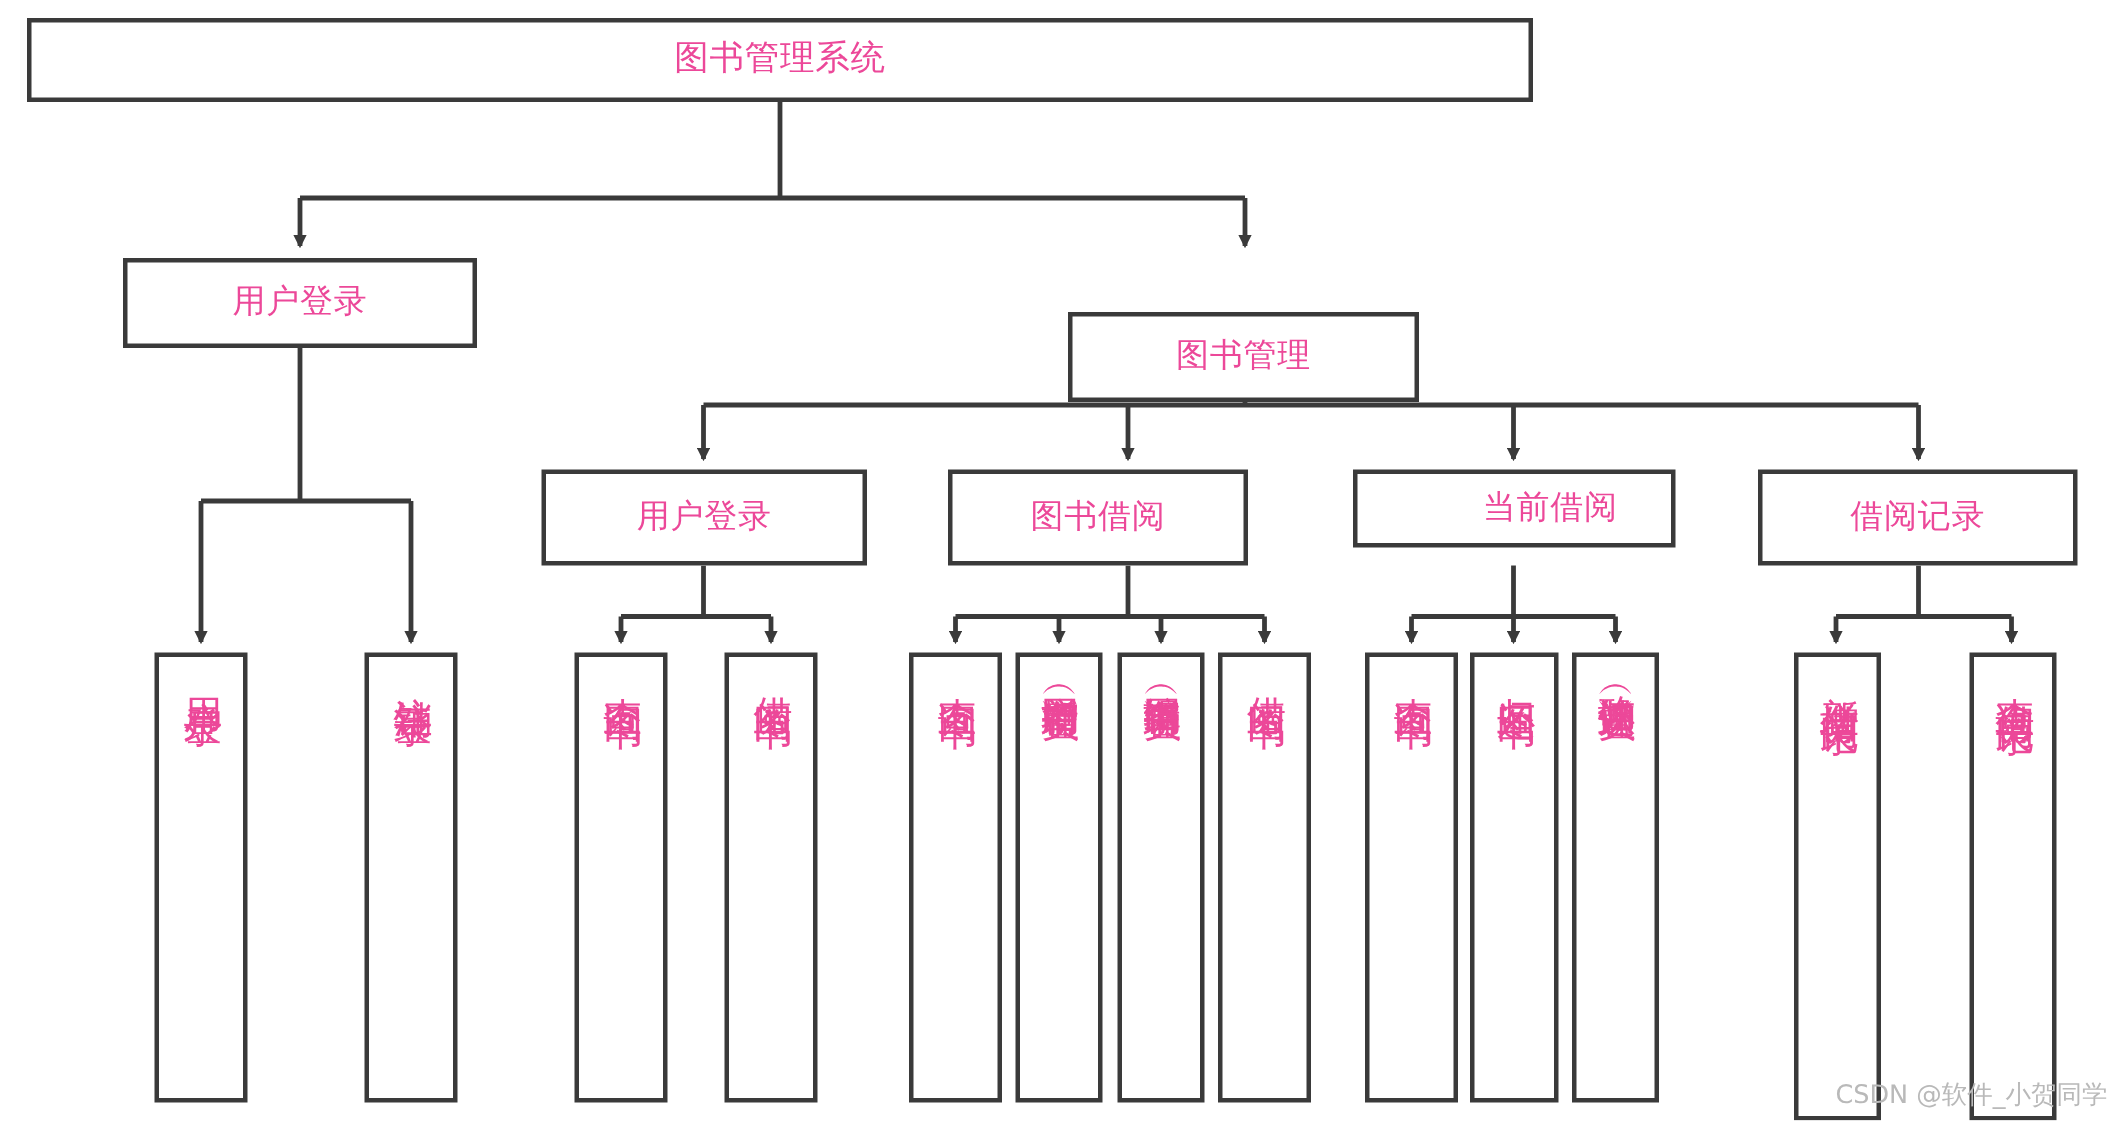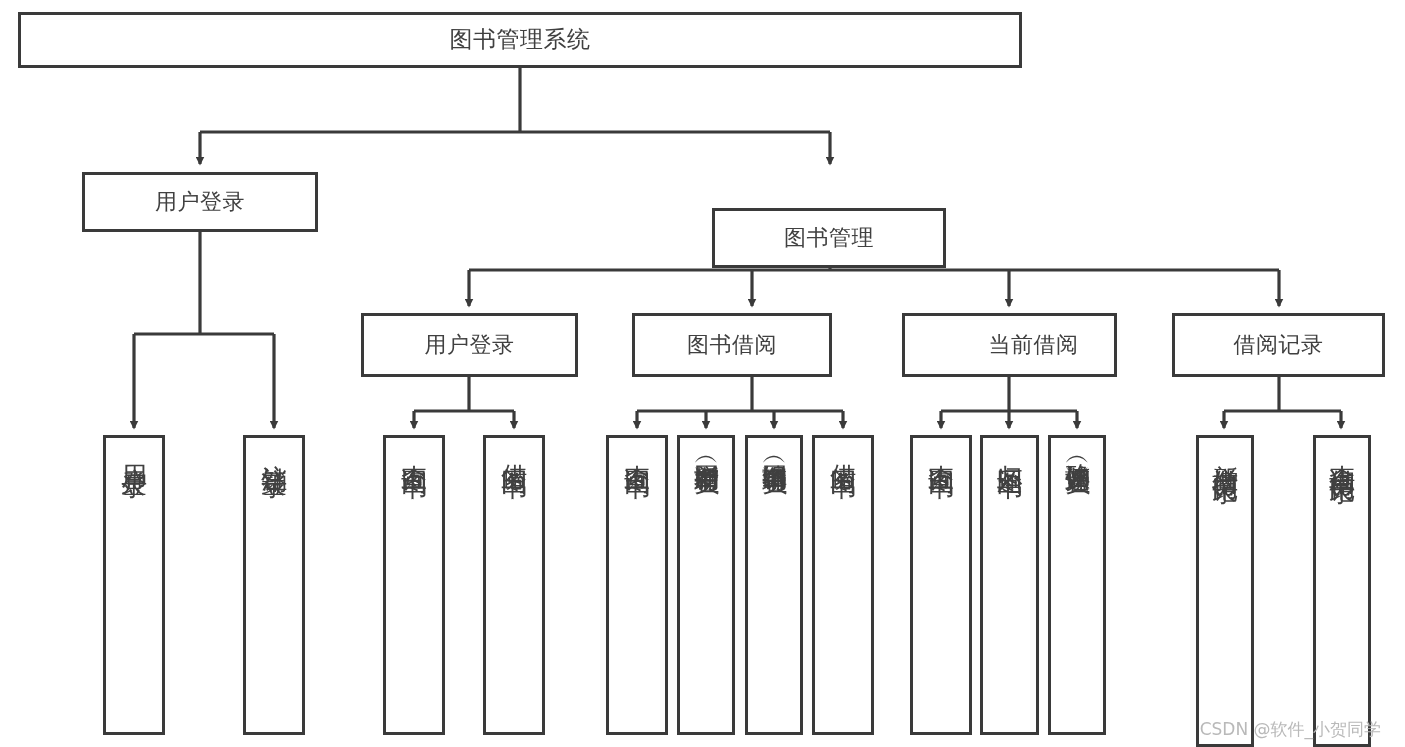--- a/index.html
+++ b/index.html
@@ -27,21 +27,21 @@
     pointer-events: none;
   }
   .node {
     position: absolute;
     box-sizing: border-box;
     border: 3px solid #3a3a3a;
     background: #ffffff;
     display: flex;
     align-items: center;
     justify-content: center;
-    color: #404040;
+    color: #ec4899;
   }
   .node .label {
     display: block;
     text-align: center;
     line-height: 1.18;
     letter-spacing: 0.5px;
   }
   
   .node.h .label {
     font-size: 22px;
@@ -62,21 +62,21 @@
     line-height: 1.06;
     letter-spacing: 3px;
     white-space: nowrap;
   }
   .node.v.tall .label {
     font-size: 25px;
     letter-spacing: 1px;
   }
   #watermark {
     position: absolute;
-    right: 24px;
+    right: 0;
     bottom: 6px;
     font-size: 17px;
     color: #b9b9b9;
     white-space: nowrap;
     font-family: "DejaVu Sans", "Liberation Sans", sans-serif;
   }
 </style>
 </head>
 <body>
 
@@ -142,21 +142,21 @@
   <div class="node h" style="left:712px; top:172px; width:234px; height:60px;margin-top:36px;">
     <span class="label">图书管理</span>
   </div>
 
   <div class="node h" style="left:361px; top:313px; width:217px; height:64px;">
     <span class="label">用户登录</span>
   </div>
   <div class="node h" style="left:632px; top:313px; width:200px; height:64px;">
     <span class="label">图书借阅</span>
   </div>
-  <div class="node h" style="left:902px; top:313px; width:215px; height:64px;padding-left:48px;">
+  <div class="node h" style="left:902px; top:313px; width:215px; height:52px;padding-left:48px;">
     <span class="label">当前借阅</span>
   </div>
   <div class="node h" style="left:1172px; top:313px; width:213px; height:64px;">
     <span class="label">借阅记录</span>
   </div>
 
   <div class="node v" style="left:103px; top:435px; width:62px; height:300px;">
     <span class="label">用户登录</span>
   </div>
   <div class="node v" style="left:243px; top:435px; width:62px; height:300px;">

